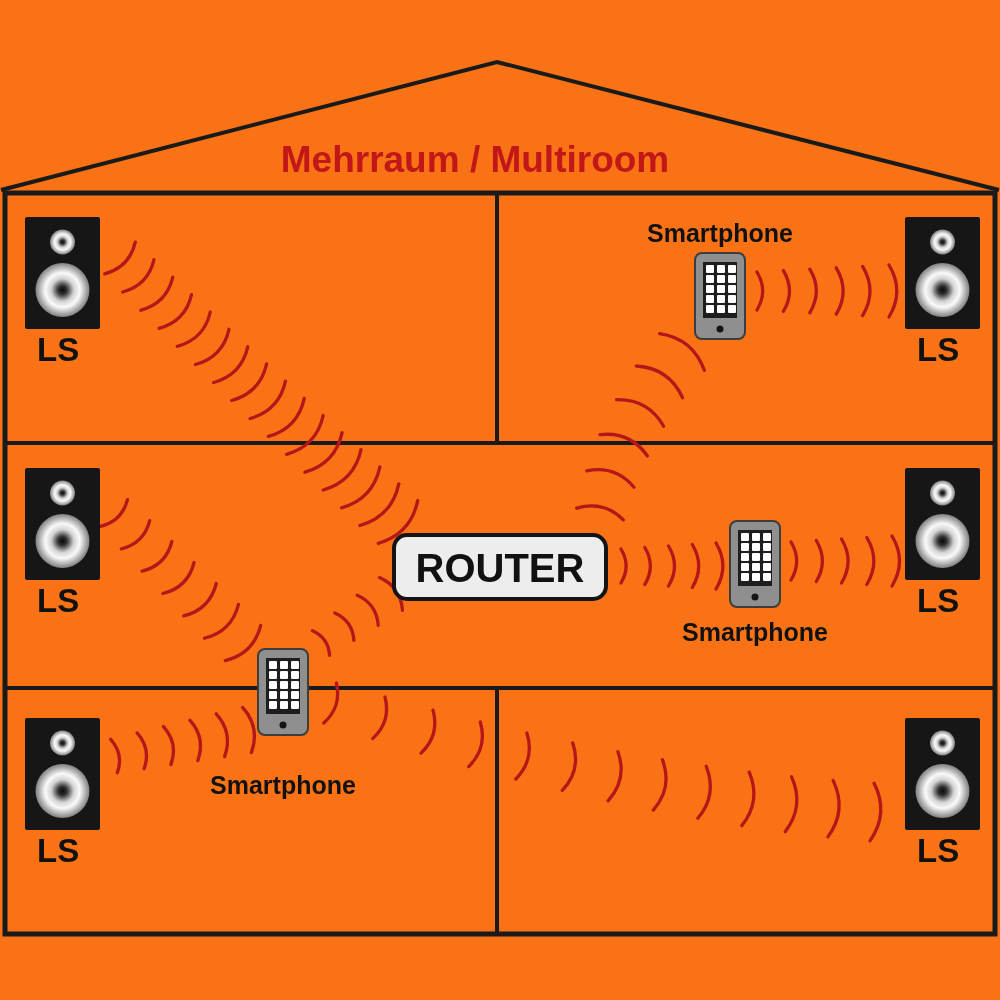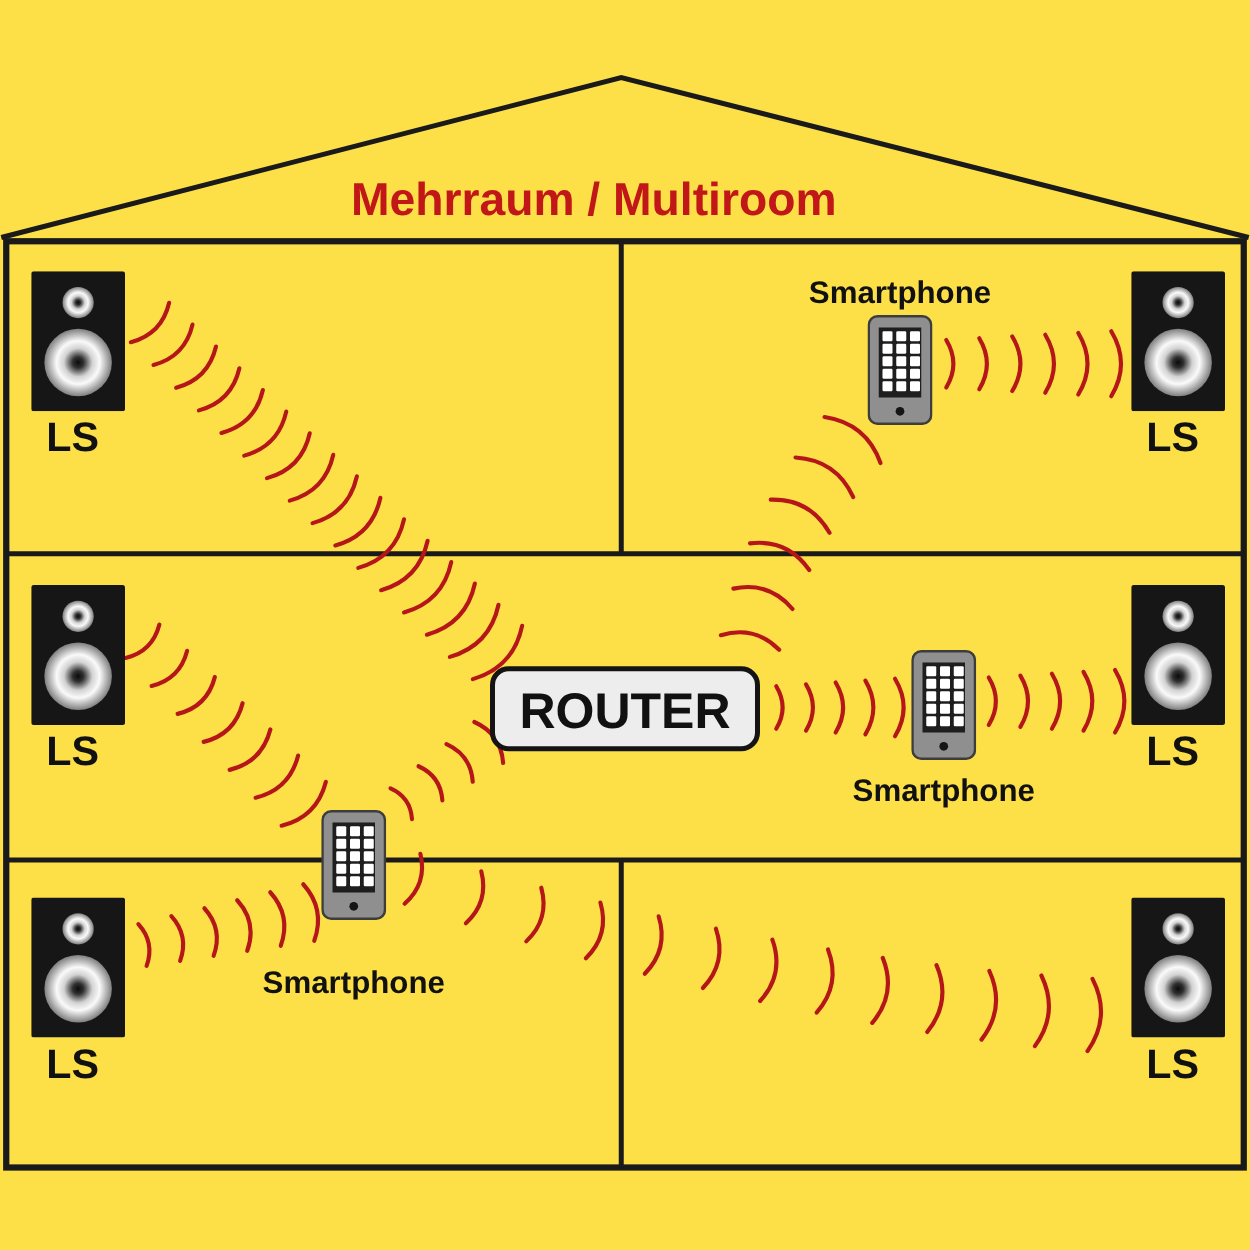--- a/index.html
+++ b/index.html
@@ -5,21 +5,21 @@
   :root{
     --signal-red:#b5161a;
     --title-red:#c11718;
     --outline:#1a1a1a;
     --router-fill:#ededed;
     --phone-body:#8f8f8f;
     --phone-screen:#1e1e1e;
   }
   html,body{margin:0;padding:0;background:#ffffff;}
   .canvas{
-    width:1000px;height:1000px;background:#fde047;position:relative;
+    width:1000px;height:1000px;background:#f97316;position:relative;
     font-family:"Liberation Sans", sans-serif;
   }
   svg text{font-family:"Liberation Sans", sans-serif;}
   .title-text{fill:var(--title-red);font-size:37px;font-weight:700;}
   .device-label{fill:#111111;font-weight:700;}
   .speaker-label{font-size:33px;}
   .phone-label{font-size:25px;text-anchor:middle;}
   .router-label{font-size:40px;font-weight:700;fill:#111111;text-anchor:middle;}
   .structure{fill:none;stroke:var(--outline);}
   .wave{fill:none;stroke:var(--signal-red);stroke-width:3.3;stroke-linecap:round;}

